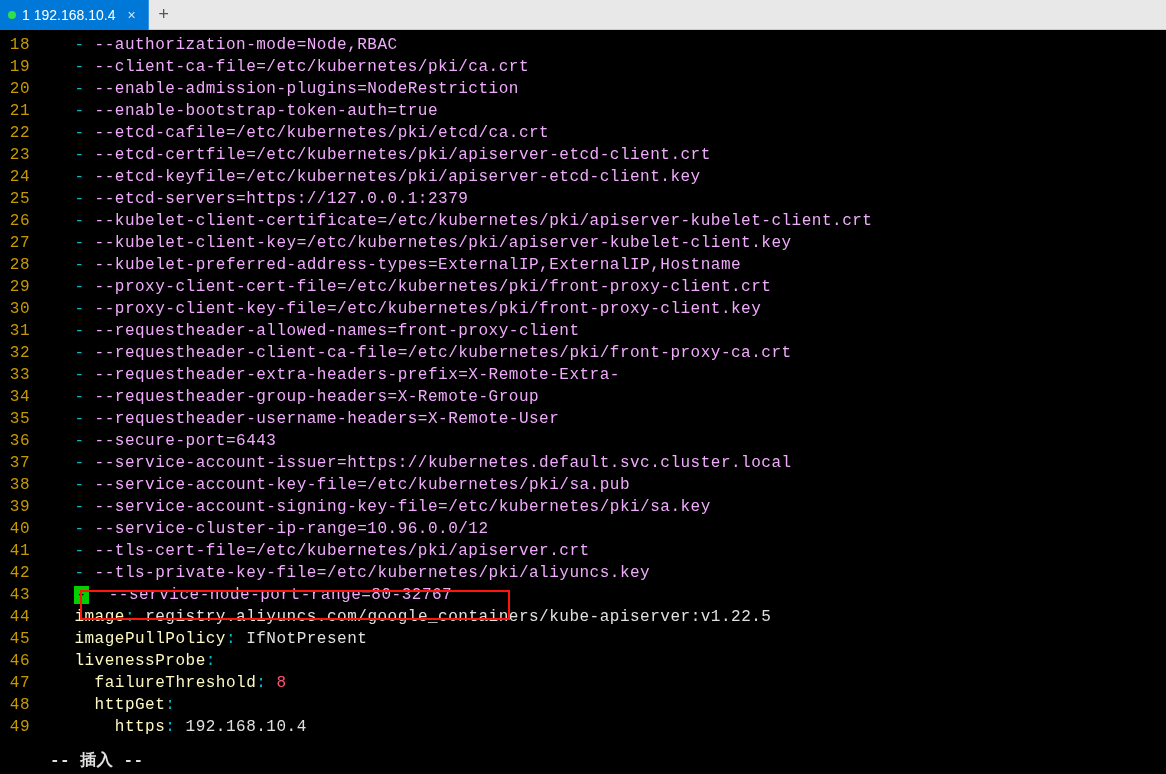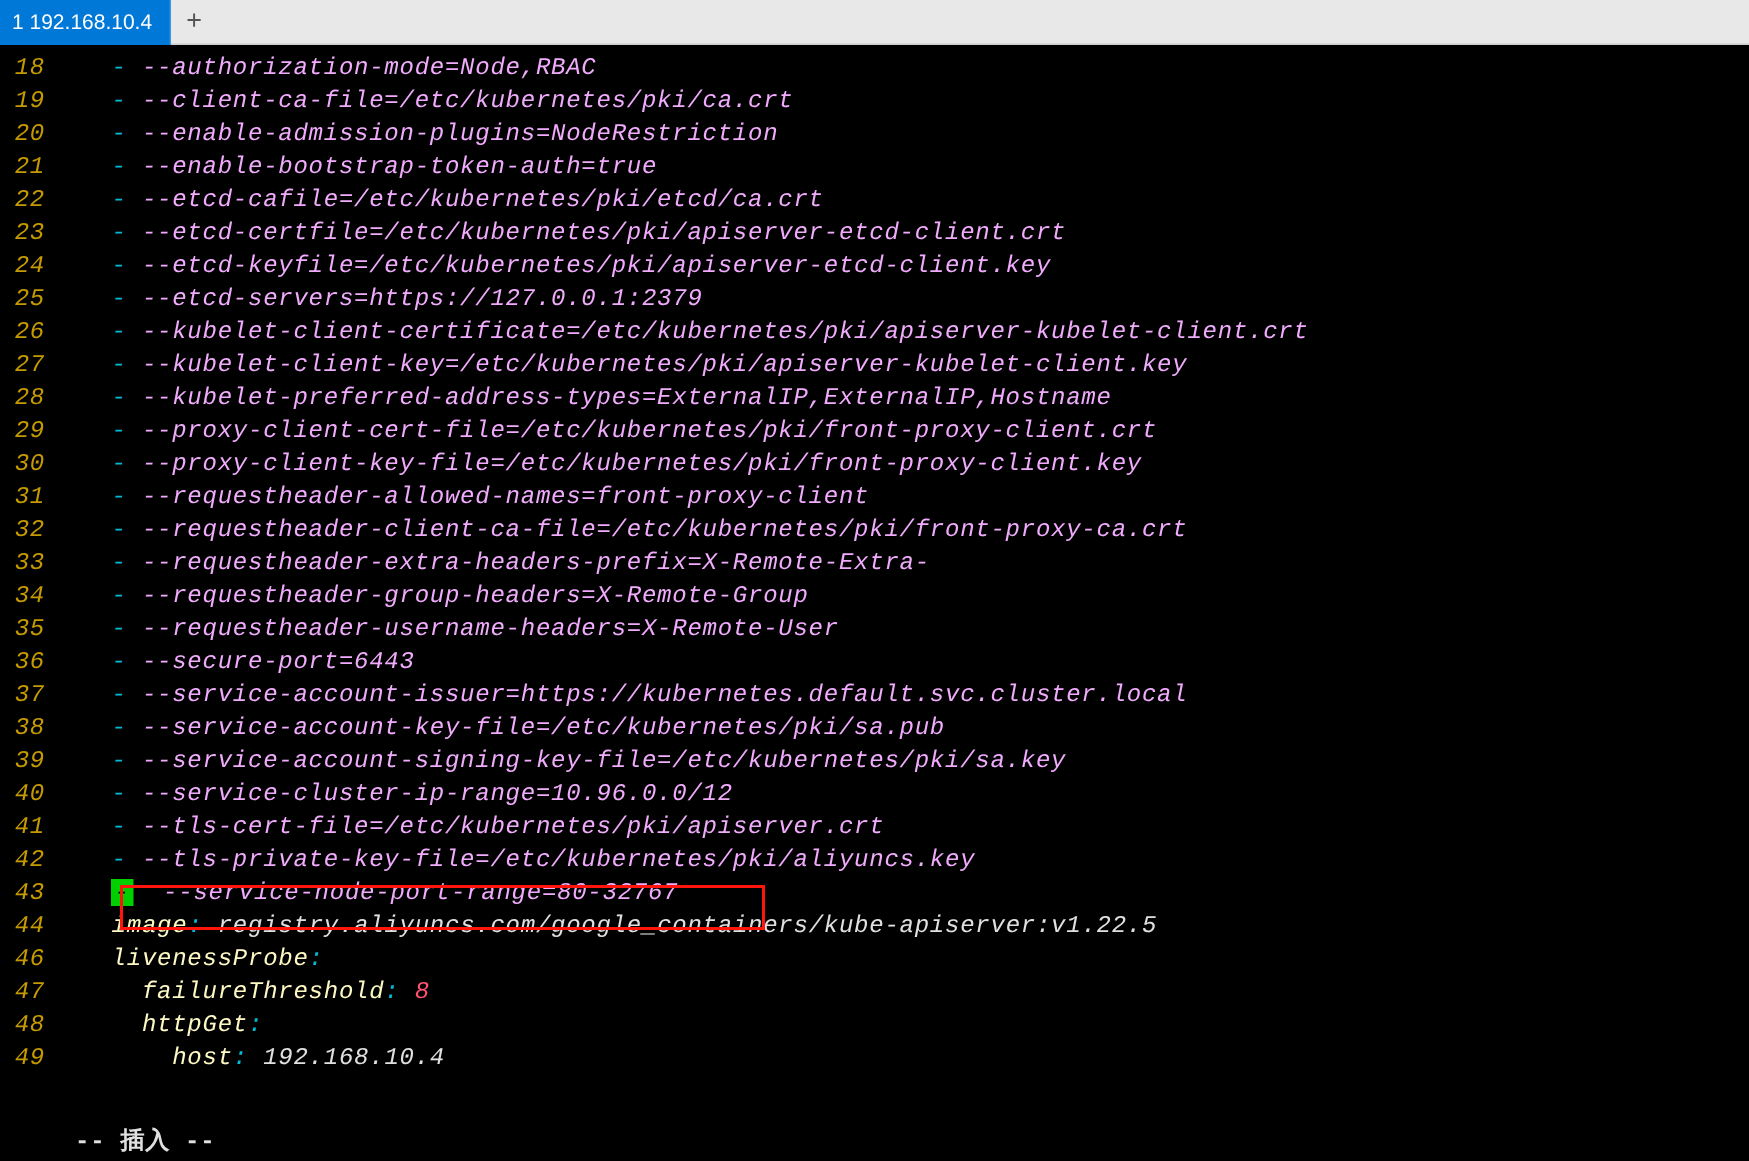--- a/index.html
+++ b/index.html
@@ -23,21 +23,20 @@
     color: #fff;
     height: 30px;
     padding: 0 12px 0 8px;
     display: flex;
     align-items: center;
     gap: 6px;
     font-family: sans-serif;
     font-size: 14px;
     border-right: 1px solid #3a95e0;
     cursor: default;
-    flex-direction: column;
   }
   .tab .dot {
     width: 8px; height: 8px; border-radius: 50%;
     background: #2ee04c;
   }
   .tab .close-icon {
     margin-left: 6px;
     font-size: 14px;
     color: #d0e8ff;
   }
@@ -55,21 +54,20 @@
     padding: 4px 0 0 0;
     position: relative;
     letter-spacing: 0.5px;
     line-height: 22px;
   }
   .line {
     display: flex;
     white-space: pre;
     height: 22px;
     align-items: flex-start;
-    font-style: italic;
   }
   .gutter {
     color: #c59a00;
     width: 34px;
     text-align: right;
     padding-right: 4px;
     flex-shrink: 0;
   }
   .indent { color:#ccc; }
   .dash  { color: #00bcd4; } 
@@ -134,19 +132,20 @@
     <div class="line"><span class="gutter">35</span><span><span class="indent">    </span><span class="dash">- </span><span class="val">--requestheader-username-headers=X-Remote-User</span></span></div>
     <div class="line"><span class="gutter">36</span><span><span class="indent">    </span><span class="dash">- </span><span class="val">--secure-port=6443</span></span></div>
     <div class="line"><span class="gutter">37</span><span><span class="indent">    </span><span class="dash">- </span><span class="val">--service-account-issuer=https://kubernetes.default.svc.cluster.local</span></span></div>
     <div class="line"><span class="gutter">38</span><span><span class="indent">    </span><span class="dash">- </span><span class="val">--service-account-key-file=/etc/kubernetes/pki/sa.pub</span></span></div>
     <div class="line"><span class="gutter">39</span><span><span class="indent">    </span><span class="dash">- </span><span class="val">--service-account-signing-key-file=/etc/kubernetes/pki/sa.key</span></span></div>
     <div class="line"><span class="gutter">40</span><span><span class="indent">    </span><span class="dash">- </span><span class="val">--service-cluster-ip-range=10.96.0.0/12</span></span></div>
     <div class="line"><span class="gutter">41</span><span><span class="indent">    </span><span class="dash">- </span><span class="val">--tls-cert-file=/etc/kubernetes/pki/apiserver.crt</span></span></div>
     <div class="line"><span class="gutter">42</span><span><span class="indent">    </span><span class="dash">- </span><span class="val">--tls-private-key-file=/etc/kubernetes/pki/aliyuncs.key</span></span></div>
     <div class="line"><span class="gutter">43</span><span><span class="indent">    </span><span class="hl-dash">-</span><span> </span><span class="val"> --service-node-port-range=80-32767</span></span></div>
     <div class="line"><span class="gutter">44</span><span><span class="indent">    </span><span class="key">image</span><span class="col">:</span><span> </span><span class="white">registry.aliyuncs.com/google_containers/kube-apiserver:v1.22.5</span></span></div>
+    <div class="line"><span class="gutter">45</span><span><span class="indent">    </span><span class="key">imagePullPolicy</span><span class="col">:</span><span> </span><span class="white">IfNotPresent</span></span></div>
     <div class="line"><span class="gutter">46</span><span><span class="indent">    </span><span class="key">livenessProbe</span><span class="col">:</span></span></div>
     <div class="line"><span class="gutter">47</span><span><span class="indent">      </span><span class="key">failureThreshold</span><span class="col">:</span><span> </span><span class="num">8</span></span></div>
     <div class="line"><span class="gutter">48</span><span><span class="indent">      </span><span class="key">httpGet</span><span class="col">:</span></span></div>
-    <div class="line"><span class="gutter">49</span><span><span class="indent">        </span><span class="key">host</span><span class="col">:</span><span> </span><span class="white">192.168.10.4</span></span></div>
+    <div class="line"><span class="gutter">49</span><span><span class="indent">        </span><span class="key">https</span><span class="col">:</span><span> </span><span class="white">192.168.10.4</span></span></div>
     <div class="highlight-box" id="hl" style="left: 80px; top: 560px; width: 430px; height: 30px;"></div>
   <div class="status">-- 插入 --</div>
 </div>
 
 </body></html>

